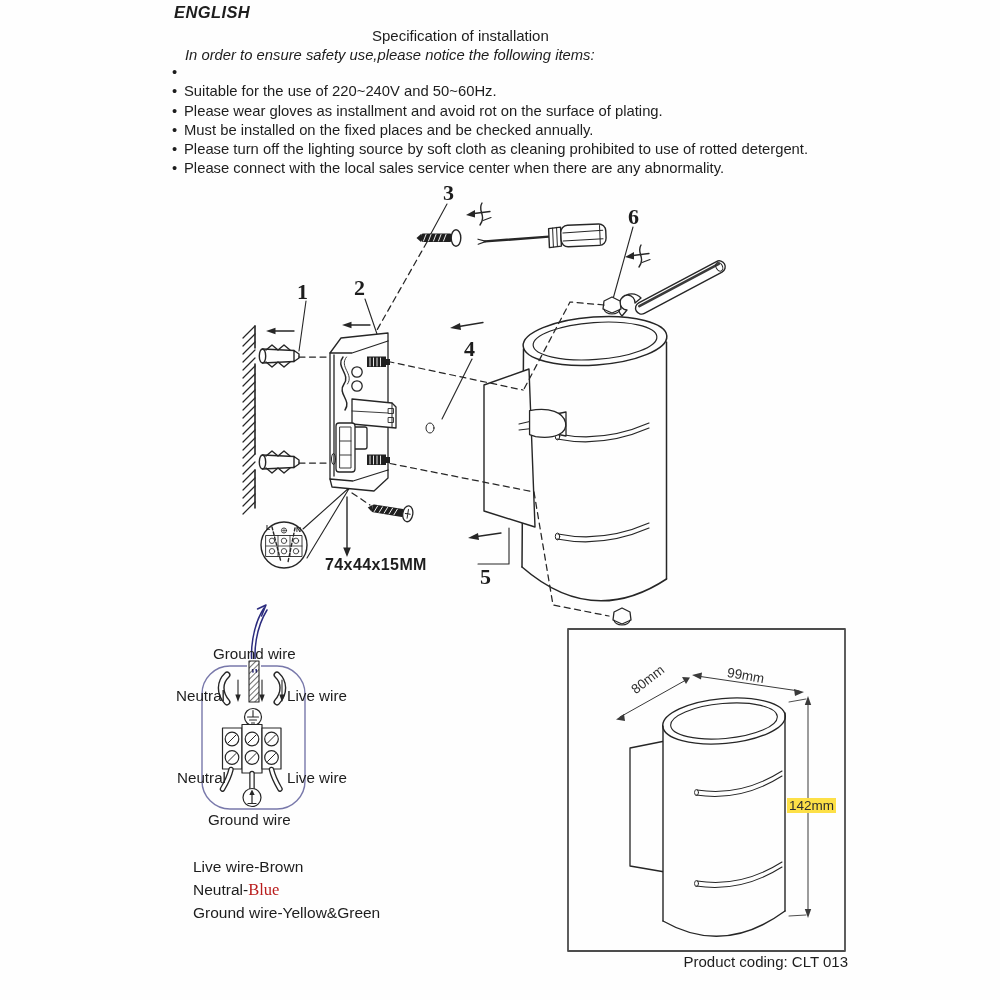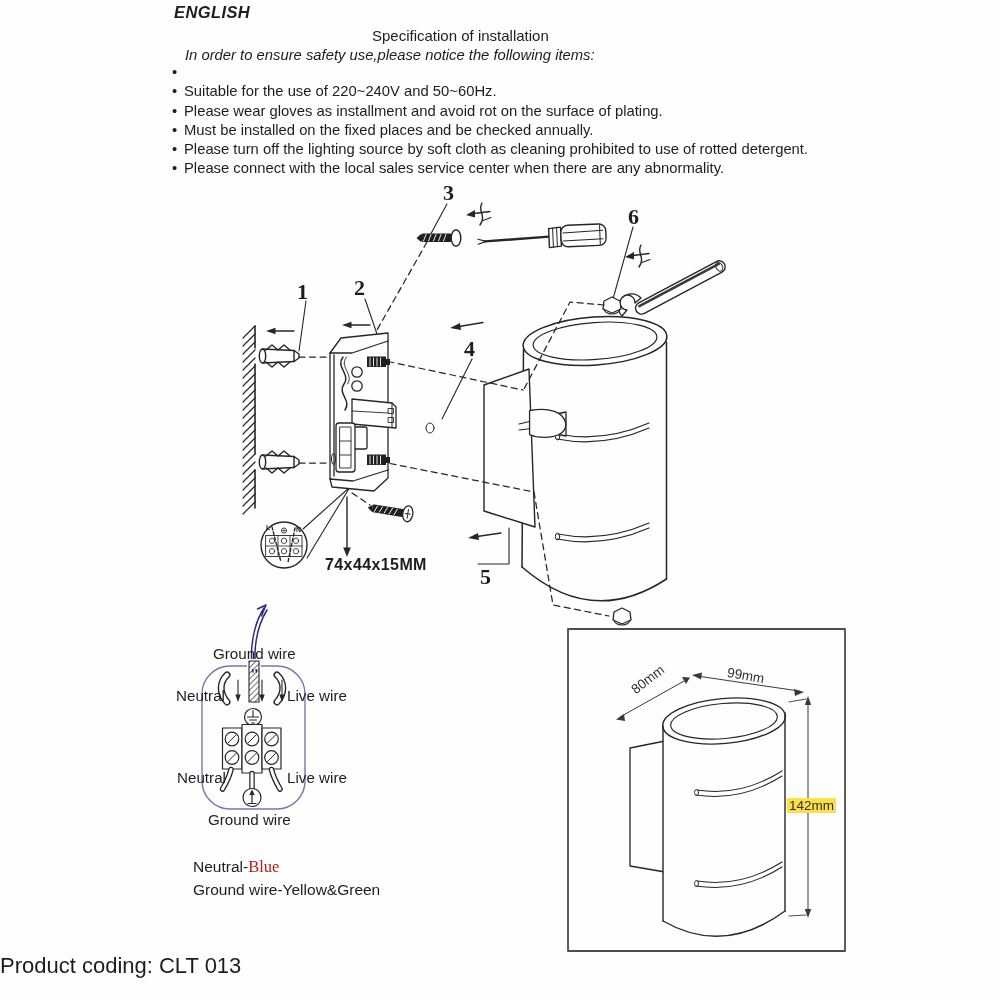--- a/index.html
+++ b/index.html
@@ -12,21 +12,21 @@
   .bullets{position:absolute;left:172px;top:63px;font-size:14.8px;line-height:19.3px;}
   .brow{display:flex;}
   .brow .bt{width:12px;}
   .num{font-family:"Liberation Serif",serif;font-weight:bold;font-size:22px;}
   .sizelbl{font-size:16px;font-weight:bold;letter-spacing:.4px;}
   .wlabel{font-size:15.2px;}
   .legend{font-size:15.5px;line-height:23px;}
   .serifblue{font-family:"Liberation Serif",serif;color:#b91c1c;font-size:16.5px;}
   .dim{font-size:13.5px;color:#2e2e2e;}
   .tiny{font-size:7px;font-weight:bold;}
-  .footer{position:absolute;left:0;top:953px;width:848px;text-align:left;font-size:22px;}
+  .footer{position:absolute;left:0;top:953px;width:848px;text-align:right;font-size:15px;}
   svg{position:absolute;left:0;top:0;}
 </style>
 </head>
 <body>
 
 <svg width="1000" height="1000" viewBox="0 0 1000 1000">
   <defs>
     <pattern id="hatch" width="4" height="4" patternUnits="userSpaceOnUse" patternTransform="rotate(45)">
       <line x1="0" y1="0" x2="0" y2="4" stroke="#262626" stroke-width="1.3"></line>
     </pattern>
@@ -350,20 +350,21 @@
 <div class="t tiny" style="left:296px;top:526px;">N</div>
 
 <div class="t wlabel" style="left:213px;top:645px;">Ground wire</div>
 <div class="t wlabel" style="left:176px;top:687px;">Neutral</div>
 <div class="t wlabel" style="left:287px;top:687px;">Live wire</div>
 <div class="t wlabel" style="left:177px;top:769px;">Neutral</div>
 <div class="t wlabel" style="left:287px;top:769px;">Live wire</div>
 <div class="t wlabel" style="left:208px;top:811px;">Ground wire</div>
 
 <div class="t legend" style="left:193px;top:855px;">
+  <div>Live wire-Brown</div>
   <div><span>Neutral-</span><span class="serifblue">Blue</span></div>
   <div>Ground wire-Yellow&amp;Green</div>
 </div>
 
 <div class="t dim" style="left:629px;top:672px;transform:rotate(-38deg);">80mm</div>
 <div class="t dim" style="left:727px;top:668px;transform:rotate(10deg);">99mm</div>
 <div class="t dim" style="left:787px;top:798px;background:#fde047;padding:0 2px;">142mm</div>
 
 <div class="footer">Product coding: CLT 013</div>
 

